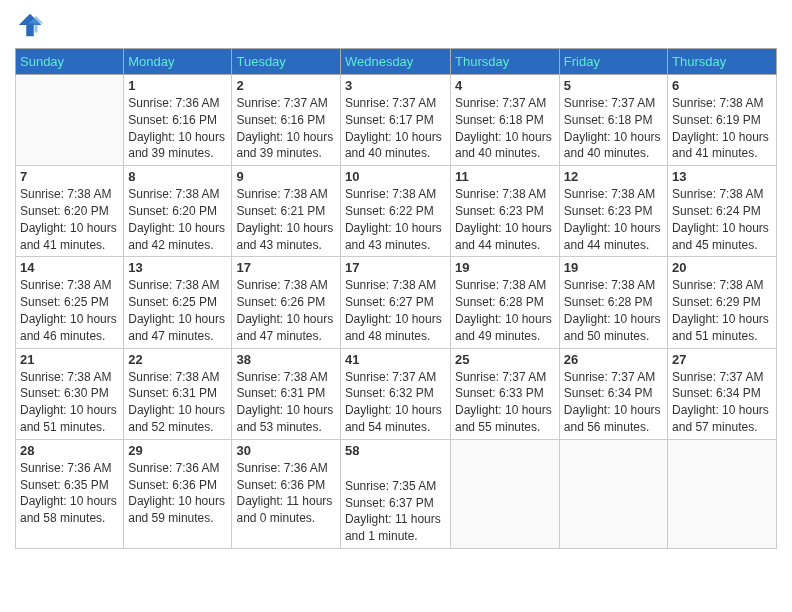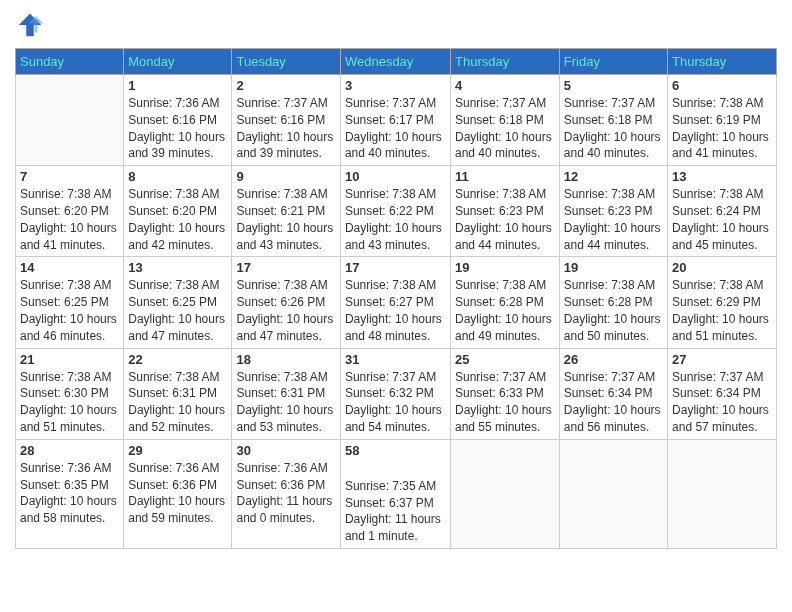--- a/index.html
+++ b/index.html
@@ -278,28 +278,28 @@
 and 51 minutes.</div>
           </td>
           <td>
             <span class="day-number">22</span>
             <div class="day-info" style="white-space: pre-line;">Sunrise: 7:38 AM
 Sunset: 6:31 PM
 Daylight: 10 hours
 and 52 minutes.</div>
           </td>
           <td>
-            <span class="day-number">18</span>
+            <span class="day-number">38</span>
             <div class="day-info" style="white-space: pre-line;">Sunrise: 7:38 AM
 Sunset: 6:31 PM
 Daylight: 10 hours
 and 53 minutes.</div>
           </td>
           <td>
-            <span class="day-number">31</span>
+            <span class="day-number">41</span>
             <div class="day-info" style="white-space: pre-line;">Sunrise: 7:37 AM
 Sunset: 6:32 PM
 Daylight: 10 hours
 and 54 minutes.</div>
           </td>
           <td>
             <span class="day-number">25</span>
             <div class="day-info" style="white-space: pre-line;">Sunrise: 7:37 AM
 Sunset: 6:33 PM
 Daylight: 10 hours

